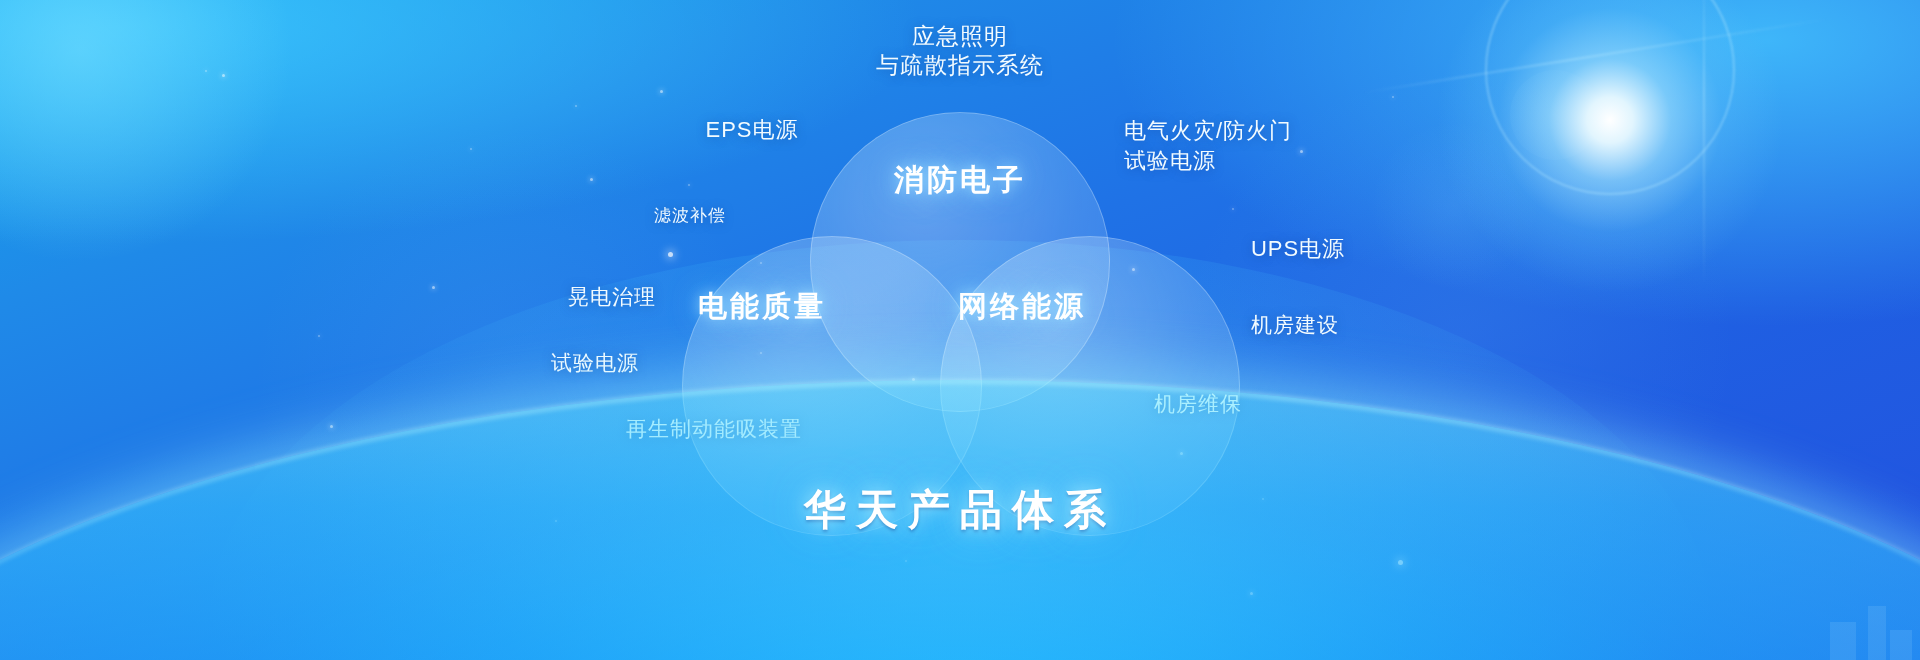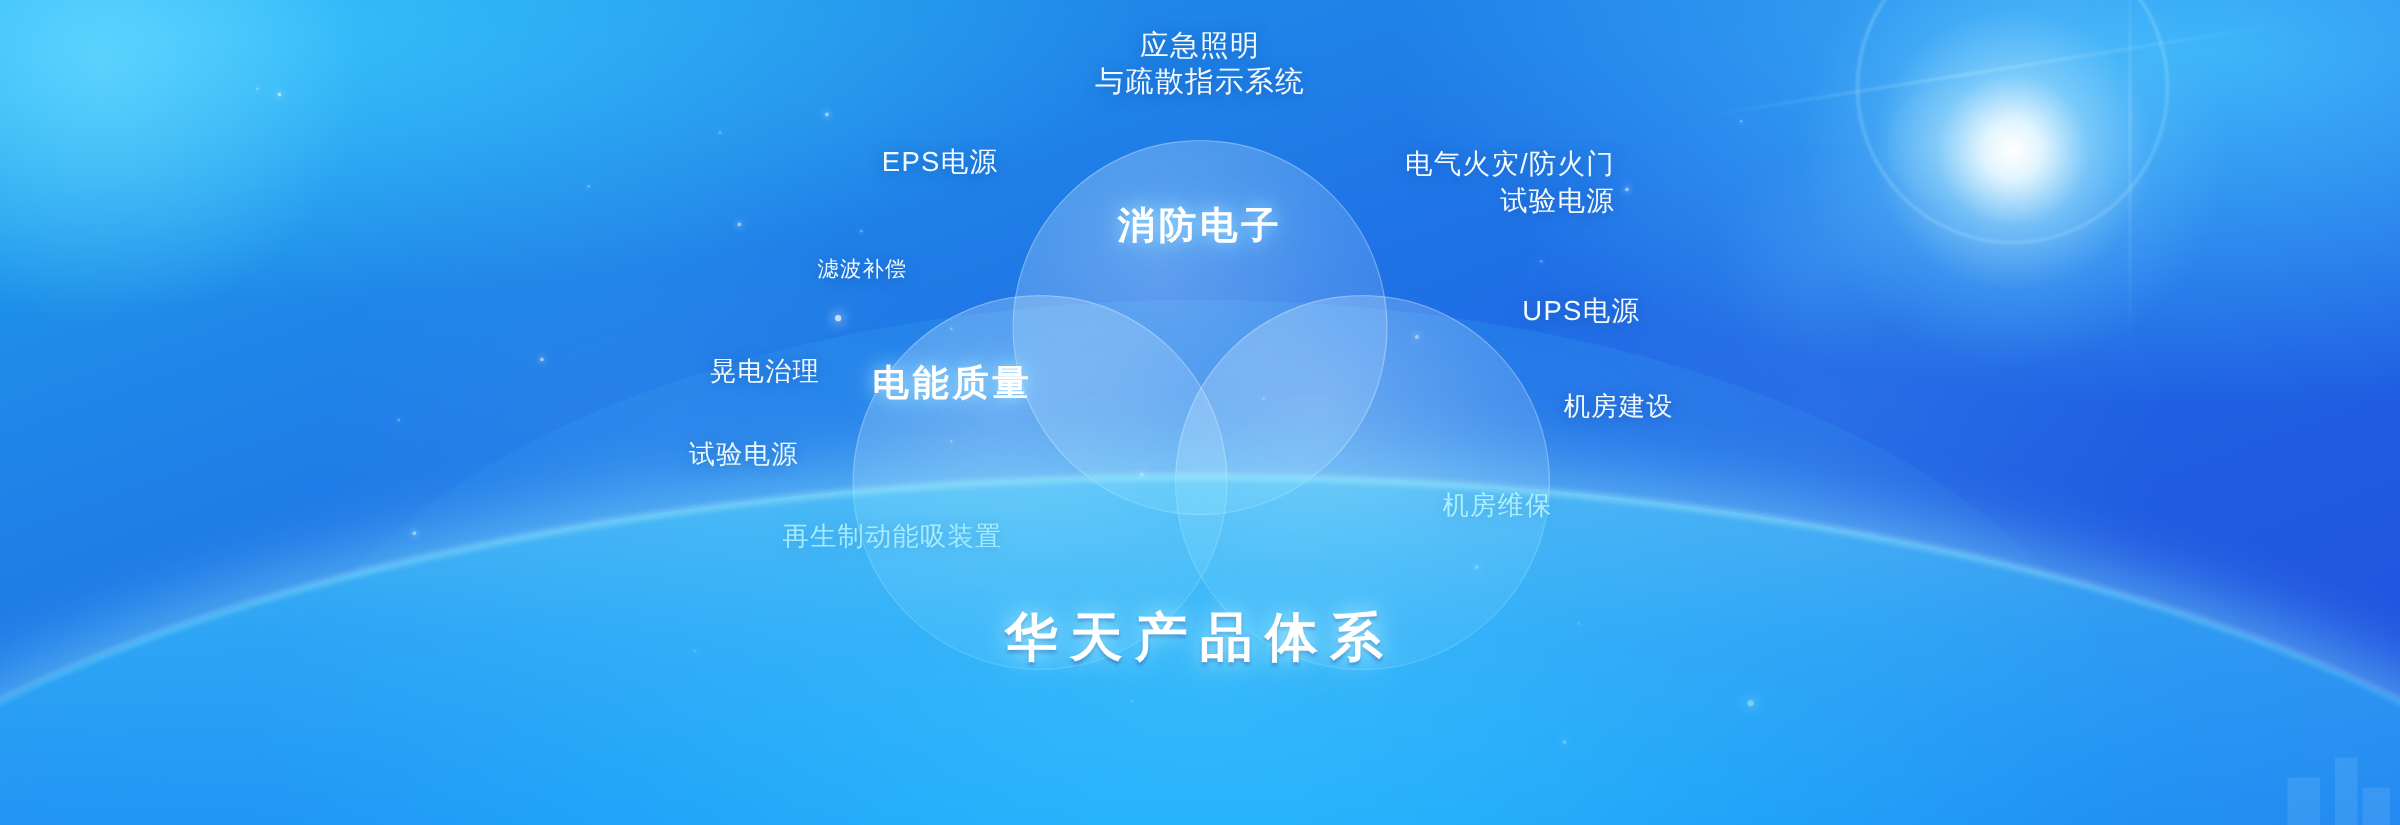--- a/index.html
+++ b/index.html
@@ -135,41 +135,42 @@
   <div class="star sm" style="left:930px;top:500px;"></div>
   <div class="star faint" style="left:905px;top:560px;"></div>
 
   <div id="venn">
     <div class="vcircle vc-top"></div>
     <div class="vcircle vc-left"></div>
     <div class="vcircle vc-right"></div>
 
     <div class="vlabel vl-left">电能质量</div>
     <div class="vlabel vl-top">消防电子</div>
+    <div class="vlabel vl-right">网络能源</div>
   </div>
 
   <div class="plabel" style="left:960px;top:22px;transform:translateX(-50%);text-align:center;font-size:23px;line-height:29px;">
     <div>应急照明</div>
     <div>与疏散指示系统</div>
   </div>
 
   <div class="plabel" style="left:752px;top:116px;transform:translateX(-50%);text-align:center;font-size:22px;line-height:28px;">
     <div>EPS电源</div>
   </div>
 
-  <div class="plabel" style="left:1208px;top:116px;transform:translateX(-50%);text-align:right;font-size:22px;line-height:30px;">
+  <div class="plabel" style="left:1208px;top:116px;transform:translateX(-50%);text-align:left;font-size:22px;line-height:30px;">
     <div>电气火灾/防火门</div>
     <div>试验电源</div>
   </div>
 
   <div class="plabel" style="left:690px;top:204px;transform:translateX(-50%);text-align:left;font-size:17px;">
     <div>滤波补偿</div>
   </div>
 
-  <div class="plabel" style="left:1265px;top:234px;transform:translateX(-50%);text-align:center;font-size:22px;">
+  <div class="plabel" style="left:1298px;top:234px;transform:translateX(-50%);text-align:center;font-size:22px;">
     <div>UPS电源</div>
   </div>
 
   <div class="plabel" style="left:612px;top:283px;transform:translateX(-50%);text-align:center;font-size:21px;">
     <div>晃电治理</div>
   </div>
 
   <div class="plabel" style="left:1295px;top:311px;transform:translateX(-50%);text-align:center;font-size:21px;">
     <div>机房建设</div>
   </div>

